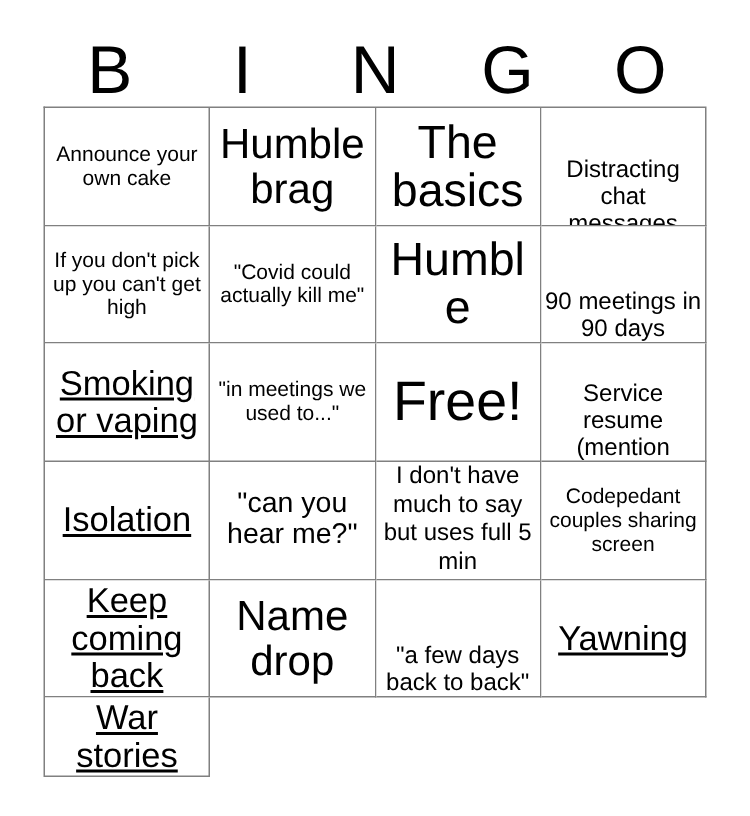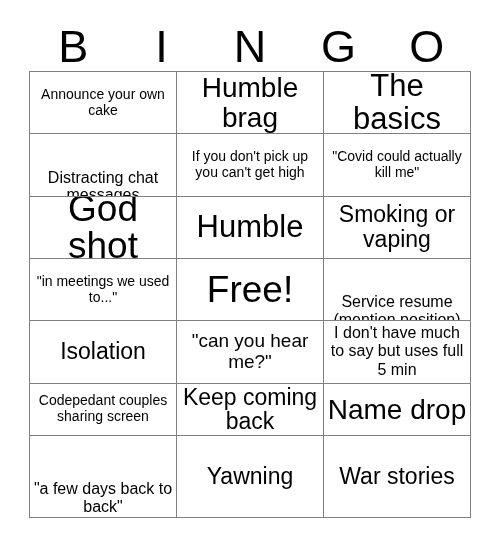--- a/index.html
+++ b/index.html
@@ -38,21 +38,21 @@
     letter-spacing: 0px;
   }
   
   #bingo-grid {
     position: absolute;
     left: 29px;
     top: 71px;
     width: 442px;
     height: 447px;
     display: grid;
-    grid-template-columns: repeat(3, 1fr);
+    grid-template-columns: repeat(4, 1fr);
     grid-template-rows: repeat(5, 1fr);
     border-top: 1px solid #808080;
     border-left: 1px solid #808080;
     box-sizing: border-box;
     background: #ffffff;
   }
   .cell {
     border-right: 1px solid #808080;
     border-bottom: 1px solid #808080;
     box-sizing: border-box;
@@ -68,21 +68,21 @@
     display: block;
     width: 100%;
     line-height: 1.06;
     word-wrap: break-word;
   }
   
   .fs-xs  .cell-text { font-size: 16px; line-height: 1.18; }
   .fs-sm  .cell-text { font-size: 14px; line-height: 1.14; }
   .fs-md  .cell-text { font-size: 16px; line-height: 1.12; margin-top: 43px; }
   .fs-lg  .cell-text { font-size: 19px; line-height: 1.10; }
-  .fs-xl  .cell-text { font-size: 23px; line-height: 1.08; }
+  .fs-xl  .cell-text { font-size: 23px; line-height: 1.08; text-decoration: underline; }
   .fs-2xl .cell-text { font-size: 28px; line-height: 1.06; }
   .fs-3xl .cell-text { font-size: 31px; line-height: 1.04; }
   .fs-4xl .cell-text { font-size: 37px; line-height: 1.02; }
 </style>
 </head>
 <body>
 
 <div id="card">
 
   <div id="bingo-header">
@@ -105,25 +105,25 @@
       </div>
       <div class="cell fs-md">
         <span class="cell-text">Distracting chat messages</span>
       </div>
       <div class="cell fs-sm">
         <span class="cell-text">If you don't pick up you can't get high</span>
       </div>
       <div class="cell fs-sm">
         <span class="cell-text">"Covid could actually kill me"</span>
       </div>
-      <div class="cell fs-4xl">
-        <span class="cell-text">God shot</span>
-      </div>
       <div class="cell fs-3xl">
         <span class="cell-text">Humble</span>
+      </div>
+      <div class="cell fs-md">
+        <span class="cell-text">90 meetings in 90 days</span>
       </div>
       <div class="cell fs-xl">
         <span class="cell-text">Smoking or vaping</span>
       </div>
       <div class="cell fs-sm">
         <span class="cell-text">"in meetings we used to..."</span>
       </div>
       <div class="cell fs-4xl">
         <span class="cell-text">Free!</span>
       </div>

